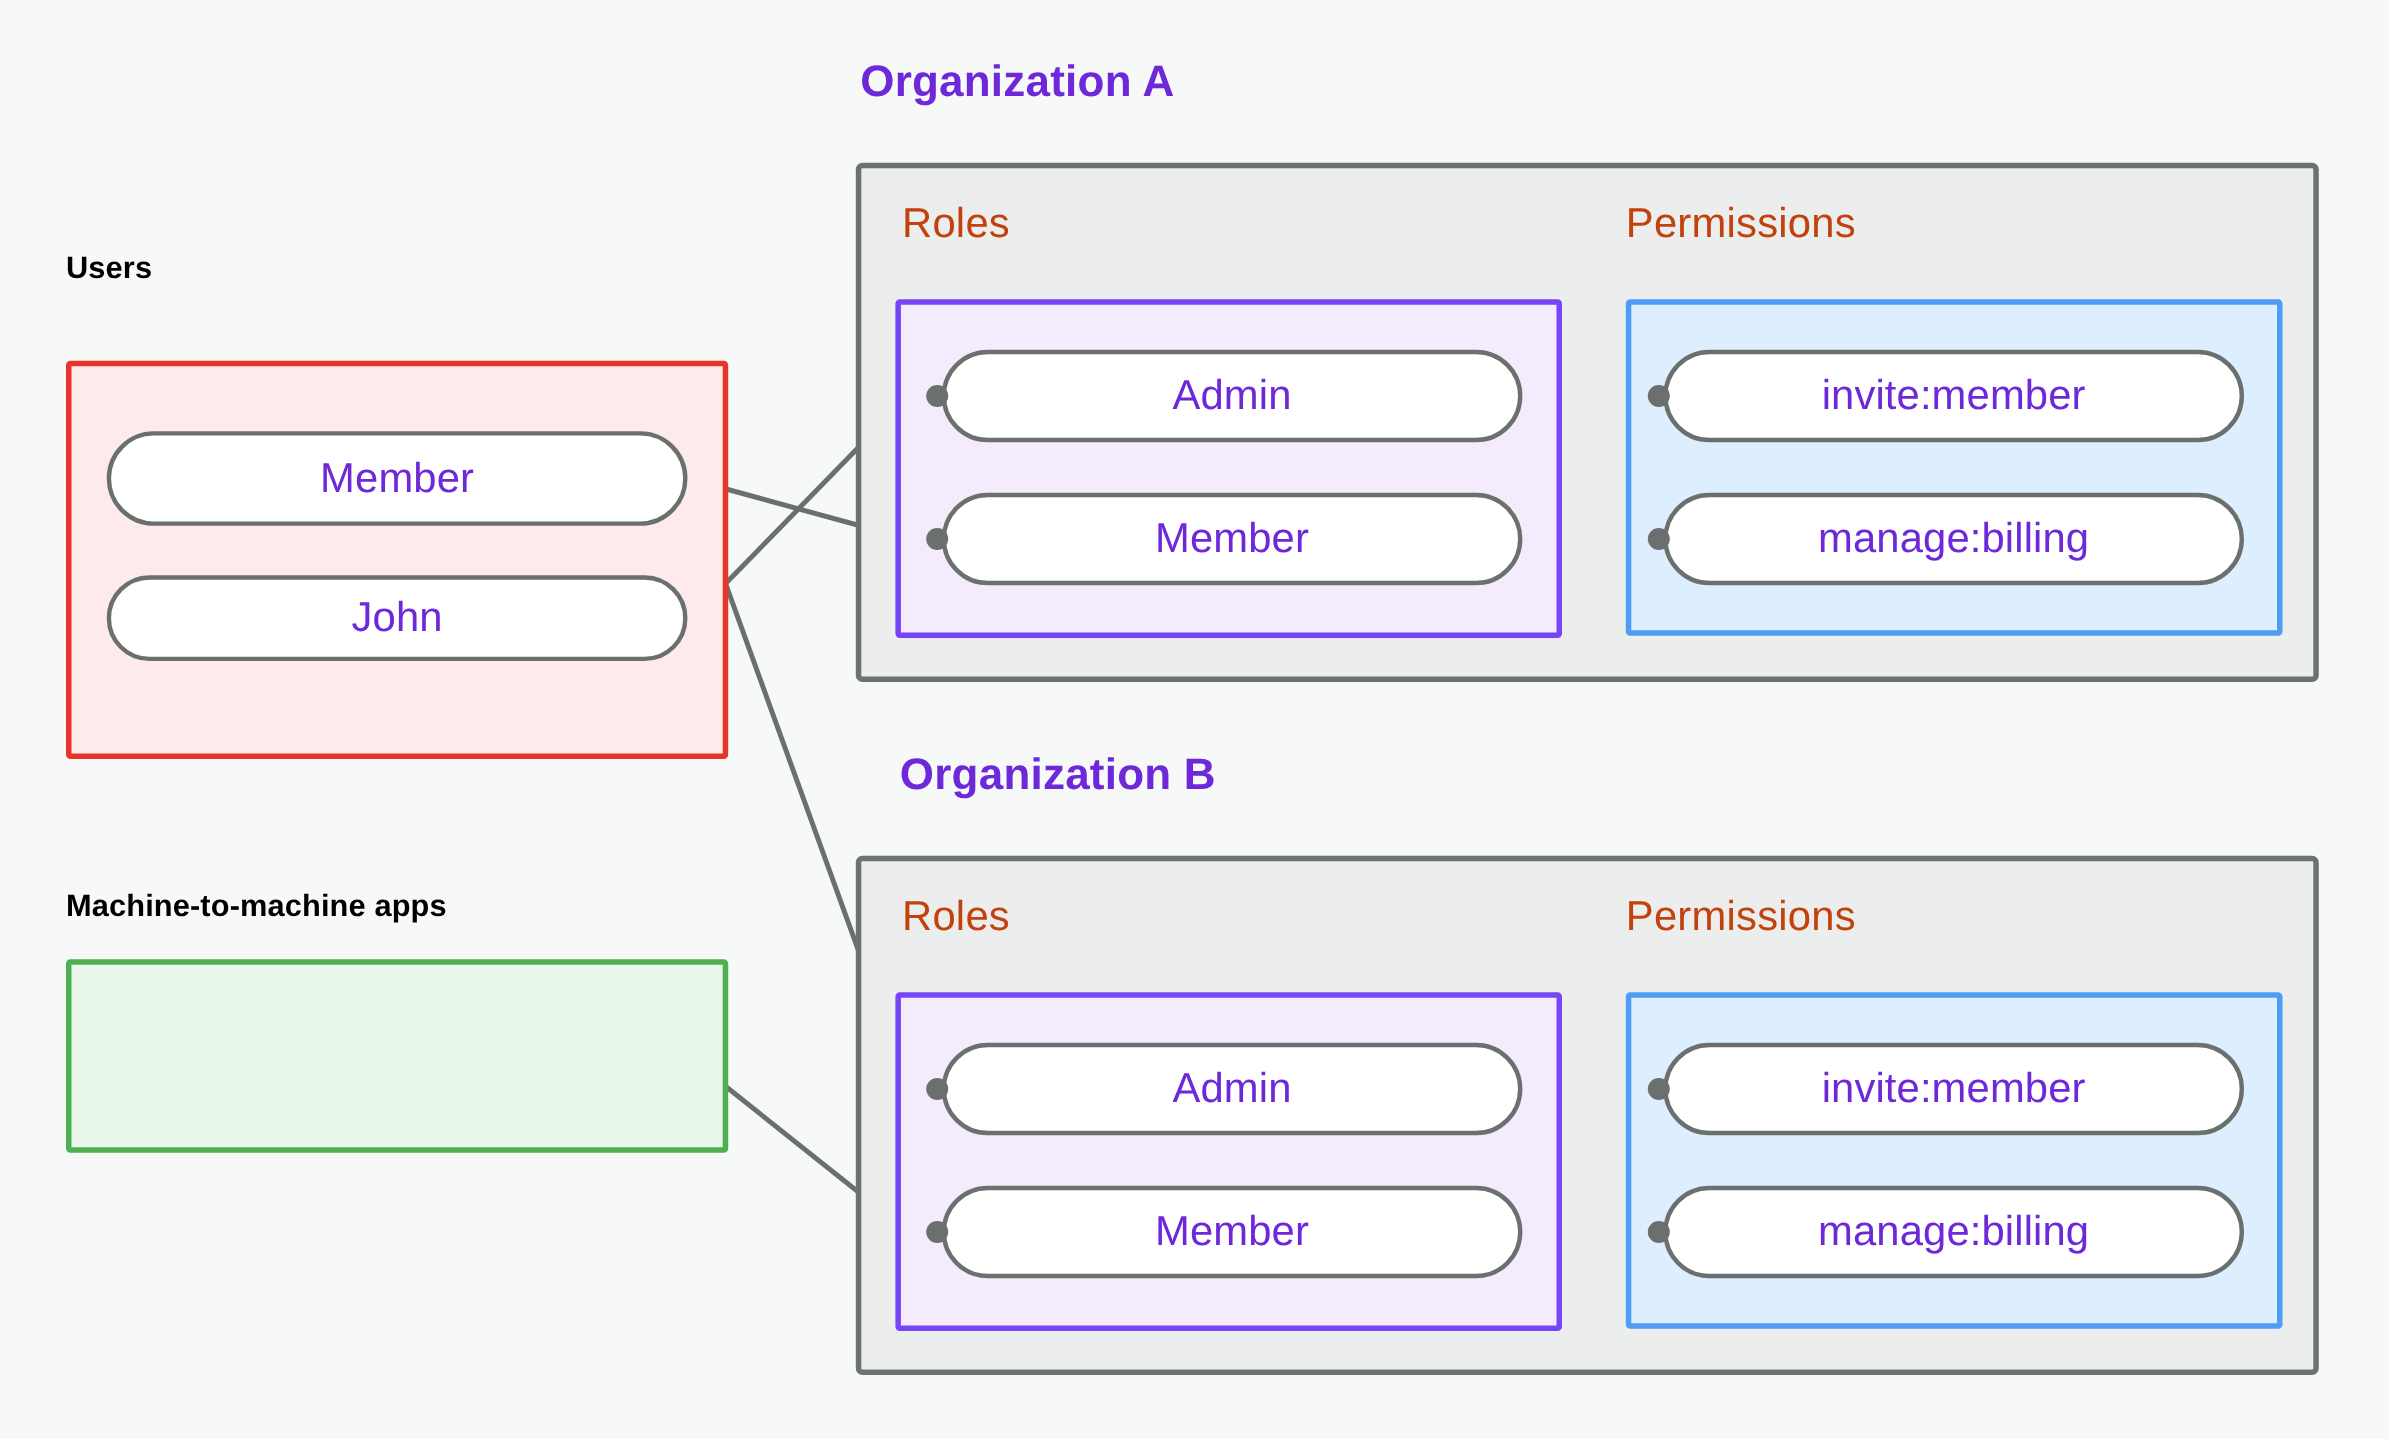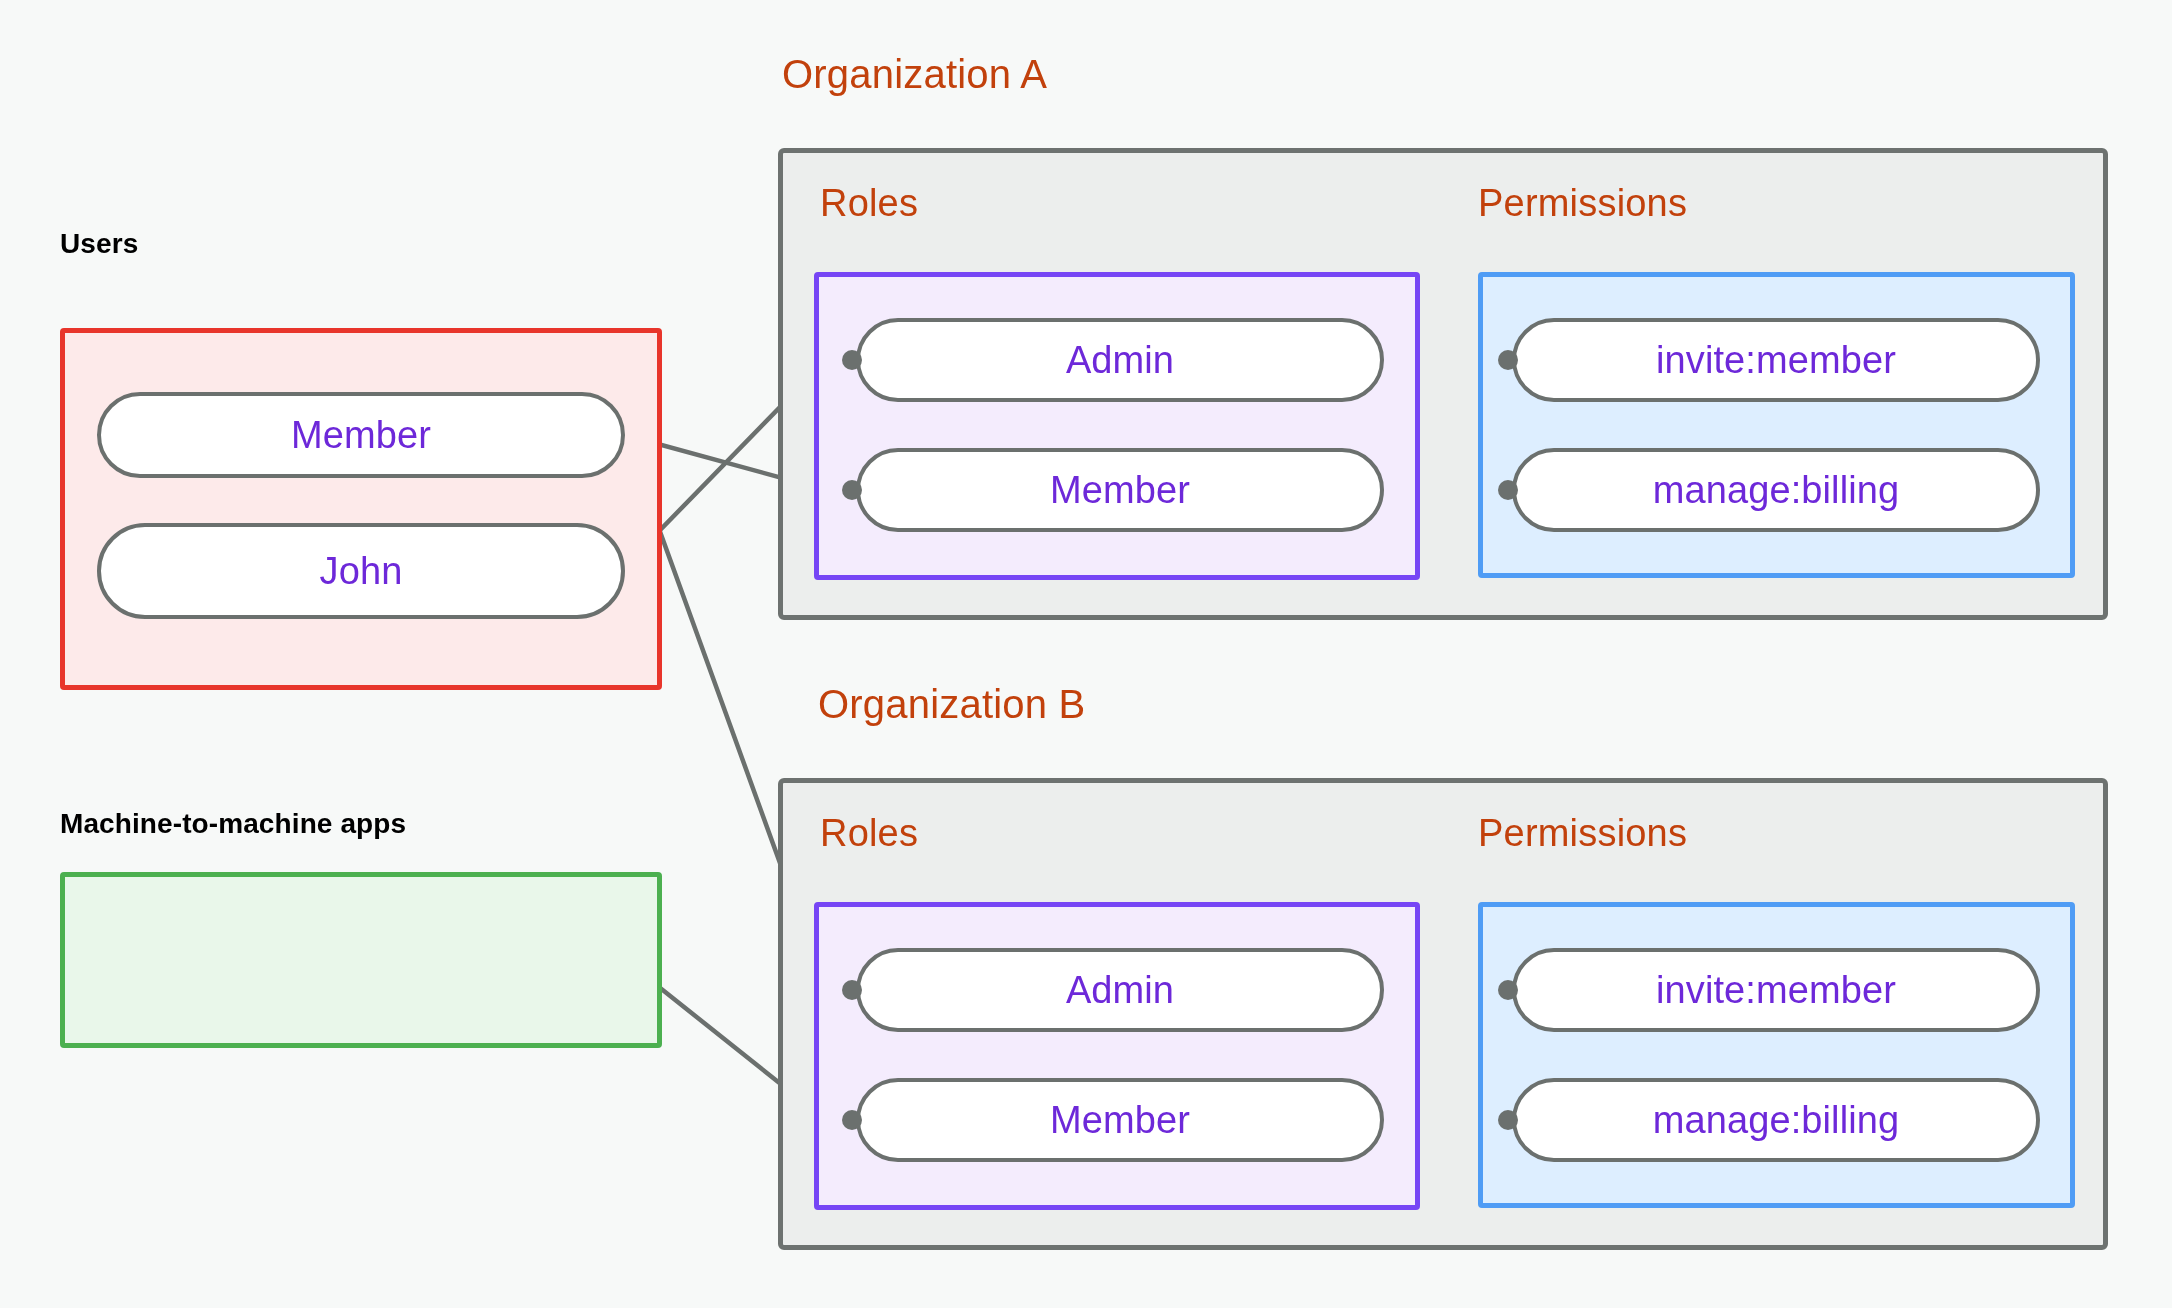--- a/index.html
+++ b/index.html
@@ -16,21 +16,21 @@
   #edges{position:absolute;left:0;top:0;width:2172px;height:1308px;z-index:1;pointer-events:none;}
 
   
   .group-label{
     position:absolute;z-index:3;
     font-size:28px;font-weight:700;color:#000000;
     letter-spacing:.1px;white-space:nowrap;
   }
   .org-label{
     position:absolute;z-index:3;
-    font-size:40px;font-weight:400;color:#c2410c;
+    font-size:40px;font-weight:700;color:#6d28d9;
     letter-spacing:.2px;white-space:nowrap;
   }
   .section-label{
     position:absolute;z-index:4;
     font-size:38px;font-weight:400;color:#c2410c;
     letter-spacing:.2px;white-space:nowrap;
   }
 
   
   .box{position:absolute;box-sizing:border-box;z-index:2;border-radius:4px;}
@@ -81,21 +81,21 @@
 
       <path d="M 1400 1120 L 1490 1120"></path>
     </g>
   </svg>
 
   <div class="group-label" style="left:60px;top:228px;">Users</div>
 
   <div class="box box-users" style="left:60px;top:328px;width:602px;height:362px;"></div>
 
   <div class="pill" style="left:97px;top:392px;width:528px;height:86px;">Member</div>
-  <div class="pill" style="left:97px;top:523px;width:528px;height:96px;">John</div>
+  <div class="pill" style="left:97px;top:523px;width:528px;height:78px;">John</div>
 
   <div class="group-label" style="left:60px;top:782px;margin-top:26px;">Machine-to-machine apps</div>
 
   <div class="box box-m2m" style="left:60px;top:872px;width:602px;height:176px;"></div>
 
 
   <div class="org-label" style="left:782px;top:52px;">Organization A</div>
 
   <div class="box box-org" style="left:778px;top:148px;width:1330px;height:472px;"></div>
 

